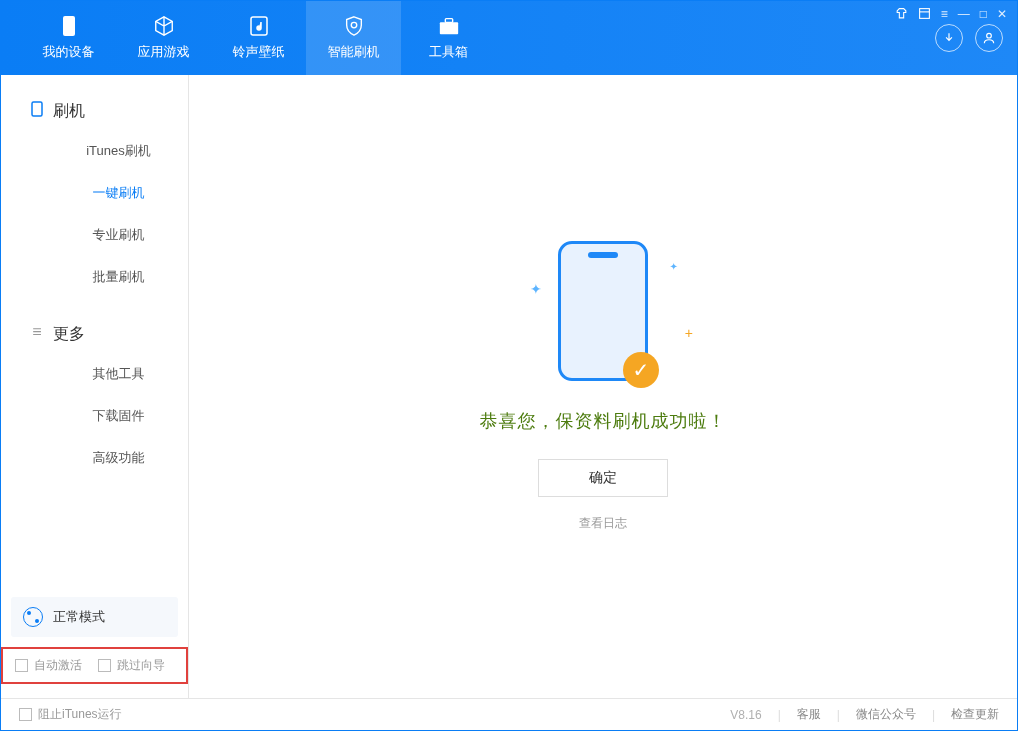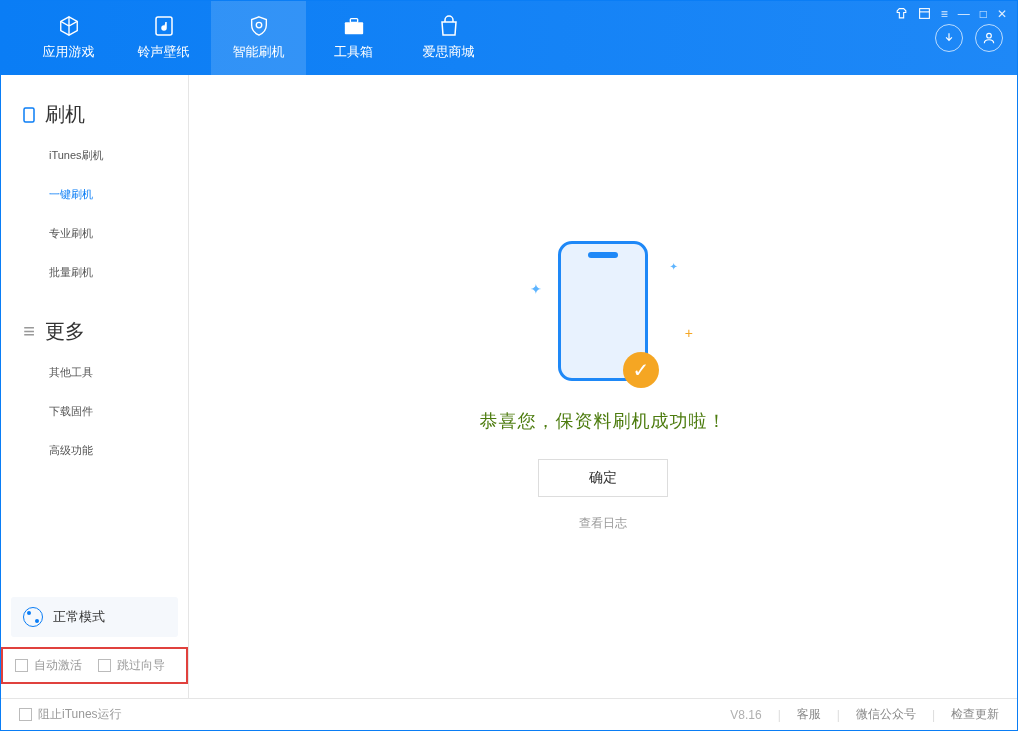--- a/index.html
+++ b/index.html
@@ -22,23 +22,23 @@
 .header-right .circle-btn { width: 28px; height: 28px; border: 1.5px solid rgba(255,255,255,0.7); border-radius: 50%; display: flex; align-items: center; justify-content: center; cursor: pointer; }
 .win-controls { position: absolute; top: 6px; right: 10px; display: flex; gap: 10px; color: rgba(255,255,255,0.85); font-size: 12px; }
 .win-controls span { cursor: pointer; }
 
 
 .body { flex: 1; display: flex; min-height: 0; }
 
 
 .sidebar { width: 188px; border-right: 1px solid #e5e5e5; display: flex; flex-direction: column; }
 .side-section { padding-top: 18px; }
-.side-header { display: flex; align-items: center; gap: 8px; padding: 8px 20px; color: #333; font-size: 20px; }
+.side-header { display: flex; gap: 8px; padding: 8px 28px; color: #333; font-size: 16px; }
 .side-header .hicon { width: 16px; height: 16px; display: flex; align-items: center; justify-content: center; }
-.side-item { padding: 12px 0 12px 48px; font-size: 11px; color: #555; cursor: pointer; }
+.side-item { padding: 12px 0 12px 48px; font-size: 13px; color: #555; cursor: pointer; text-align: center; }
 .side-item.active { color: #0a7df5; }
 
 .side-bottom { margin-top: auto; padding: 10px 10px 14px; }
 .status-card { background: #f5f8fc; border-radius: 3px; padding: 10px 12px; display: flex; align-items: center; gap: 10px; margin-bottom: 8px; }
 .status-icon { width: 20px; height: 20px; border-radius: 50%; border: 1.5px solid #0a7df5; position: relative; }
 .status-icon::before, .status-icon::after { content: ''; position: absolute; width: 4px; height: 4px; background: #0a7df5; border-radius: 50%; }
 .status-icon::before { top: 3px; left: 3px; }
 .status-icon::after { bottom: 3px; right: 3px; }
 .device-card { background: #f5f8fc; border-radius: 3px; padding: 10px 12px; }
 .device-row { display: flex; align-items: center; gap: 8px; }
@@ -86,20 +86,28 @@
           <line x1="3" y1="9" x2="21" y2="9"></line>
         </svg></span>
     <span>≡</span>
     <span>—</span>
     <span>□</span>
     <span>✕</span>
   </div>
   <div class="nav-tabs">
     <div class="nav-tab">
       <span class="icon">
+          <svg width="16" height="22" viewBox="0 0 16 22" fill="white">
+            <rect x="2" y="1" width="12" height="20" rx="2" fill="white"></rect>
+          </svg>
+        </span>
+      <span>我的设备</span>
+    </div>
+    <div class="nav-tab">
+      <span class="icon">
           <svg width="22" height="22" viewBox="0 0 24 24" fill="none" stroke="white" stroke-width="1.5">
             <path d="M12 2l9 5v10l-9 5-9-5V7z"></path>
             <path d="M12 2v20M3 7l9 5 9-5"></path>
           </svg>
         </span>
       <span>应用游戏</span>
     </div>
     <div class="nav-tab">
       <span class="icon">
           <svg width="20" height="22" viewBox="0 0 20 22" fill="none" stroke="white" stroke-width="1.5">
@@ -119,29 +127,20 @@
       <span>智能刷机</span>
     </div>
     <div class="nav-tab">
       <span class="icon">
           <svg width="22" height="20" viewBox="0 0 24 20" fill="white">
             <rect x="2" y="6" width="20" height="13" rx="1"></rect>
             <rect x="8" y="2" width="8" height="4" rx="1" fill="none" stroke="white" stroke-width="1.5"></rect>
           </svg>
         </span>
       <span>工具箱</span>
-    </div>
-    <div class="nav-tab">
-      <span class="icon">
-          <svg width="20" height="22" viewBox="0 0 20 22" fill="none" stroke="white" stroke-width="1.5">
-            <path d="M3 7h14l-1 13H4z"></path>
-            <path d="M6 7V5a4 4 0 018 0v2"></path>
-          </svg>
-        </span>
-      <span>爱思商城</span>
     </div>
   </div>
   <div class="header-right">
     <div class="circle-btn">
       <svg width="14" height="14" viewBox="0 0 24 24" fill="none" stroke="white" stroke-width="2">
           <path d="M12 4v12m-5-5l5 5 5-5"></path>
         </svg>
     </div>
     <div class="circle-btn">
       <svg width="14" height="14" viewBox="0 0 24 24" fill="none" stroke="white" stroke-width="2">

